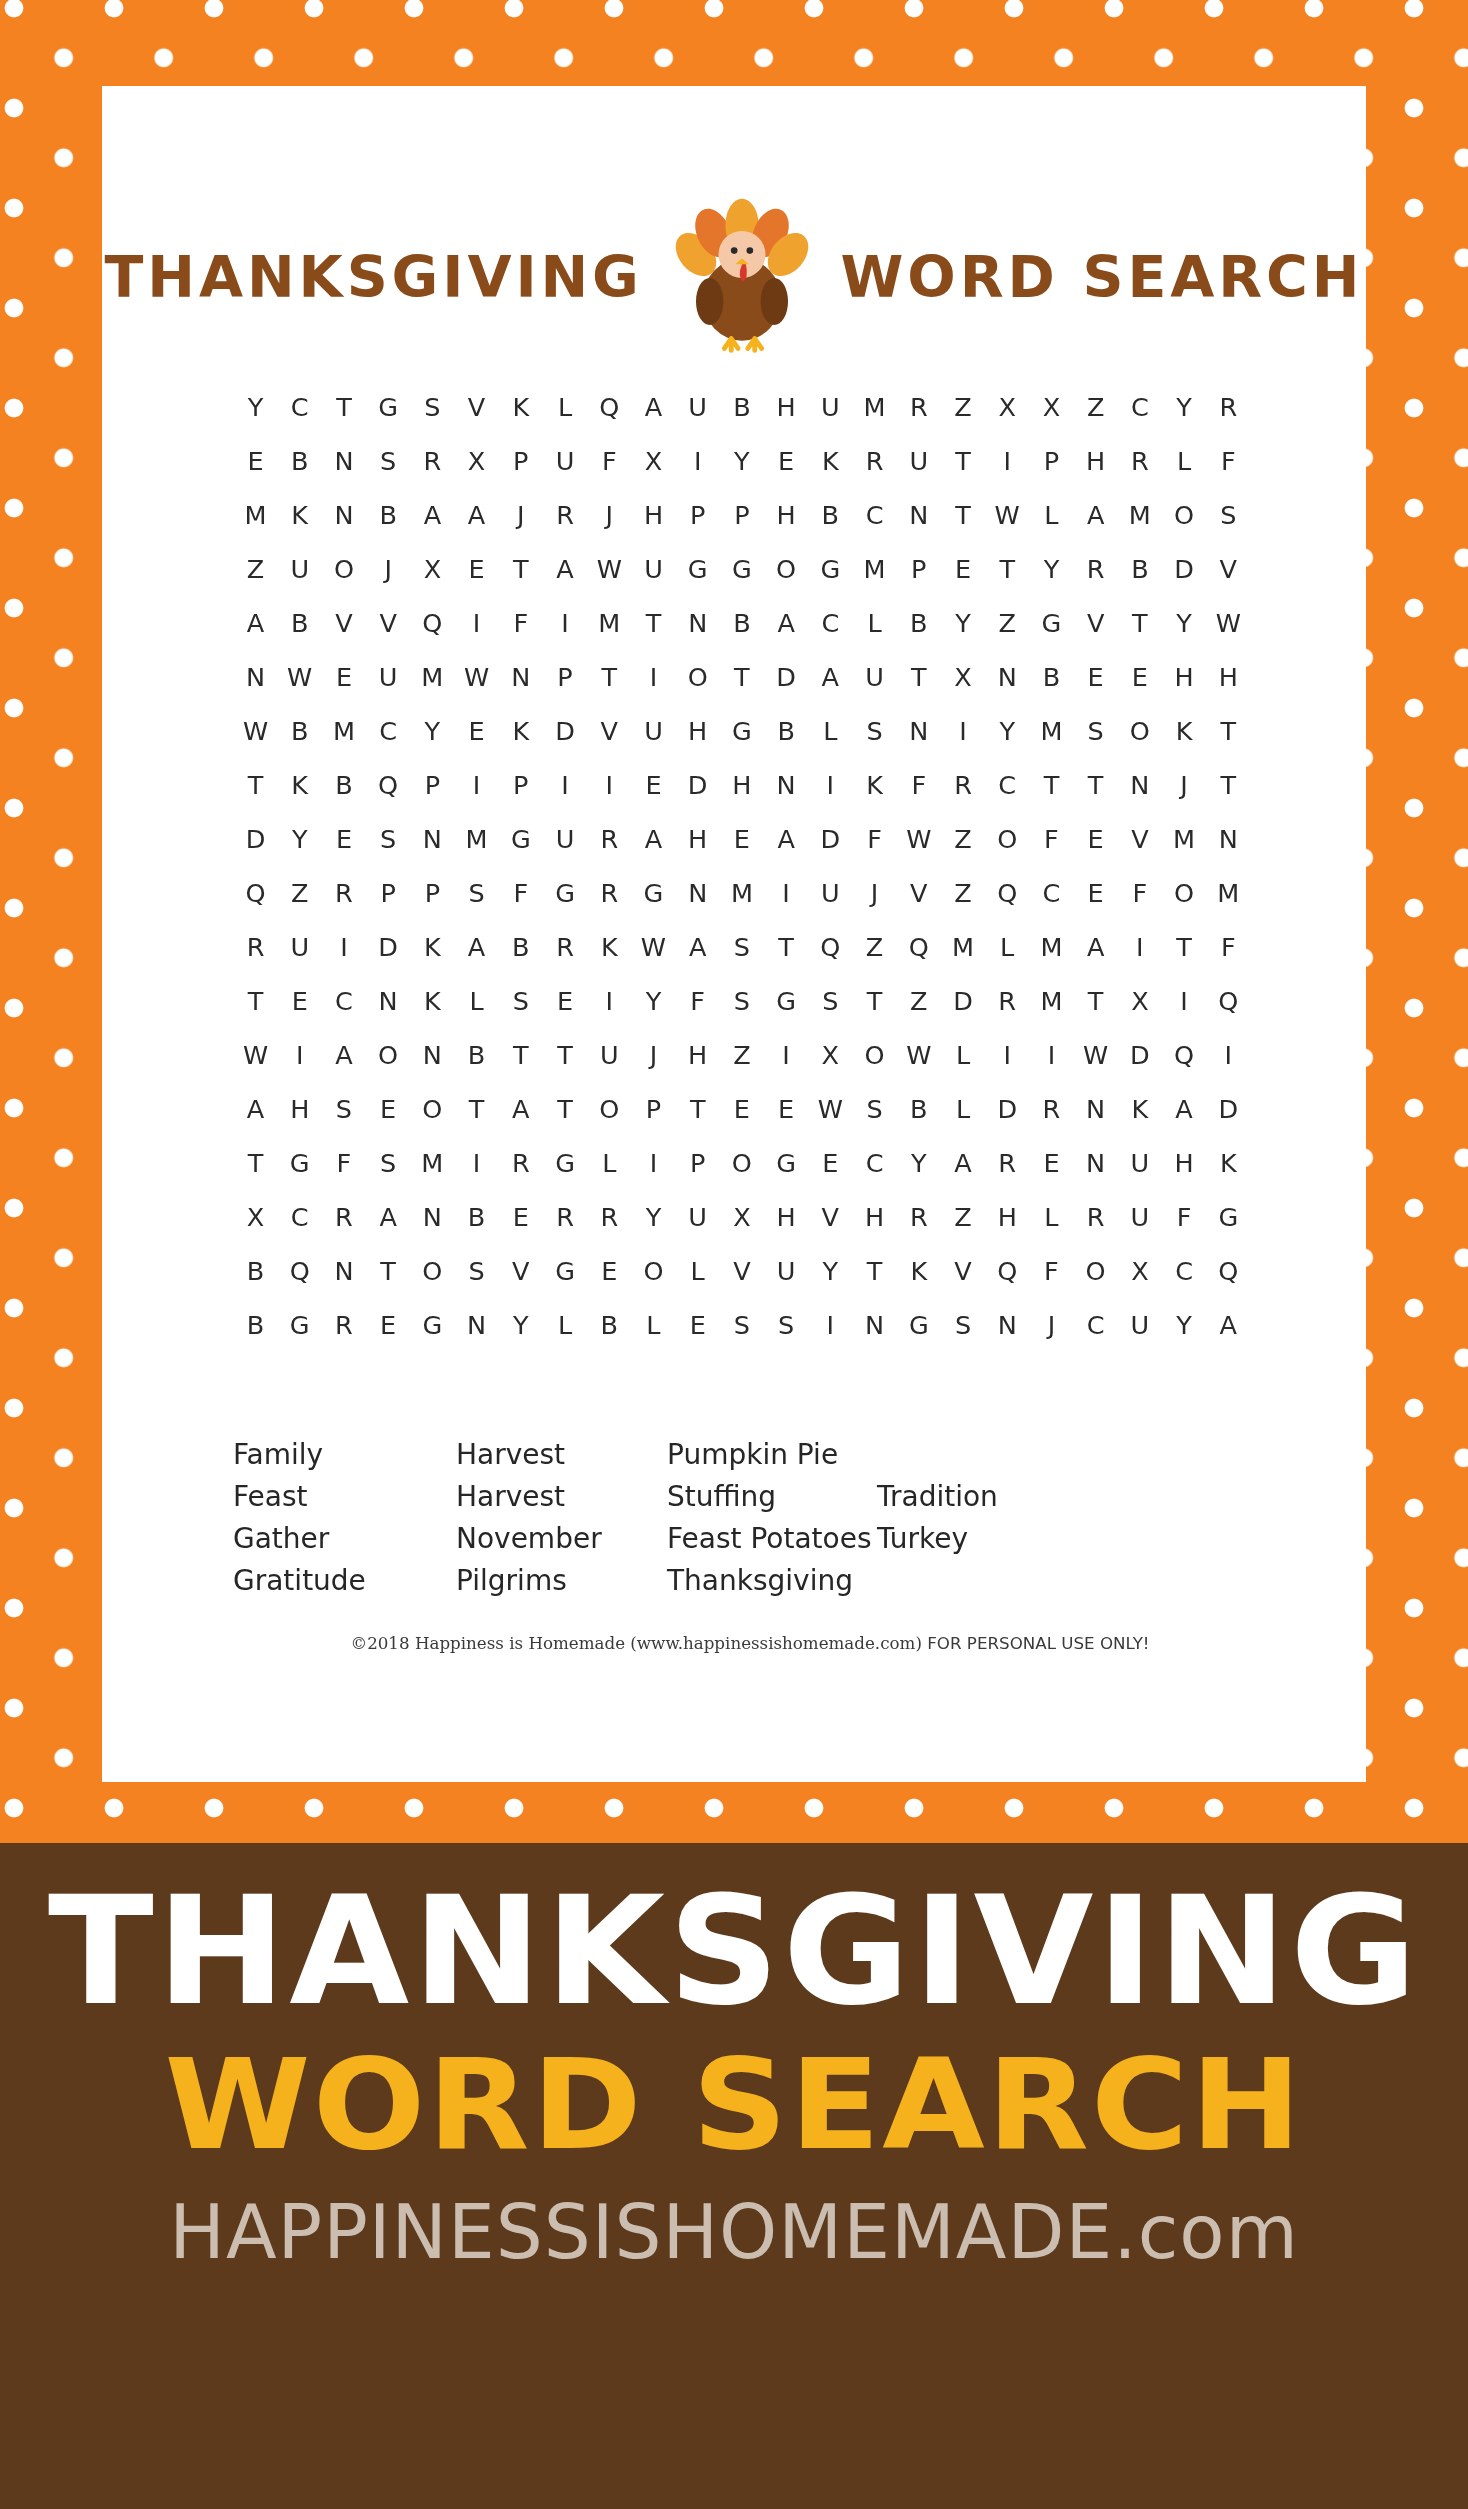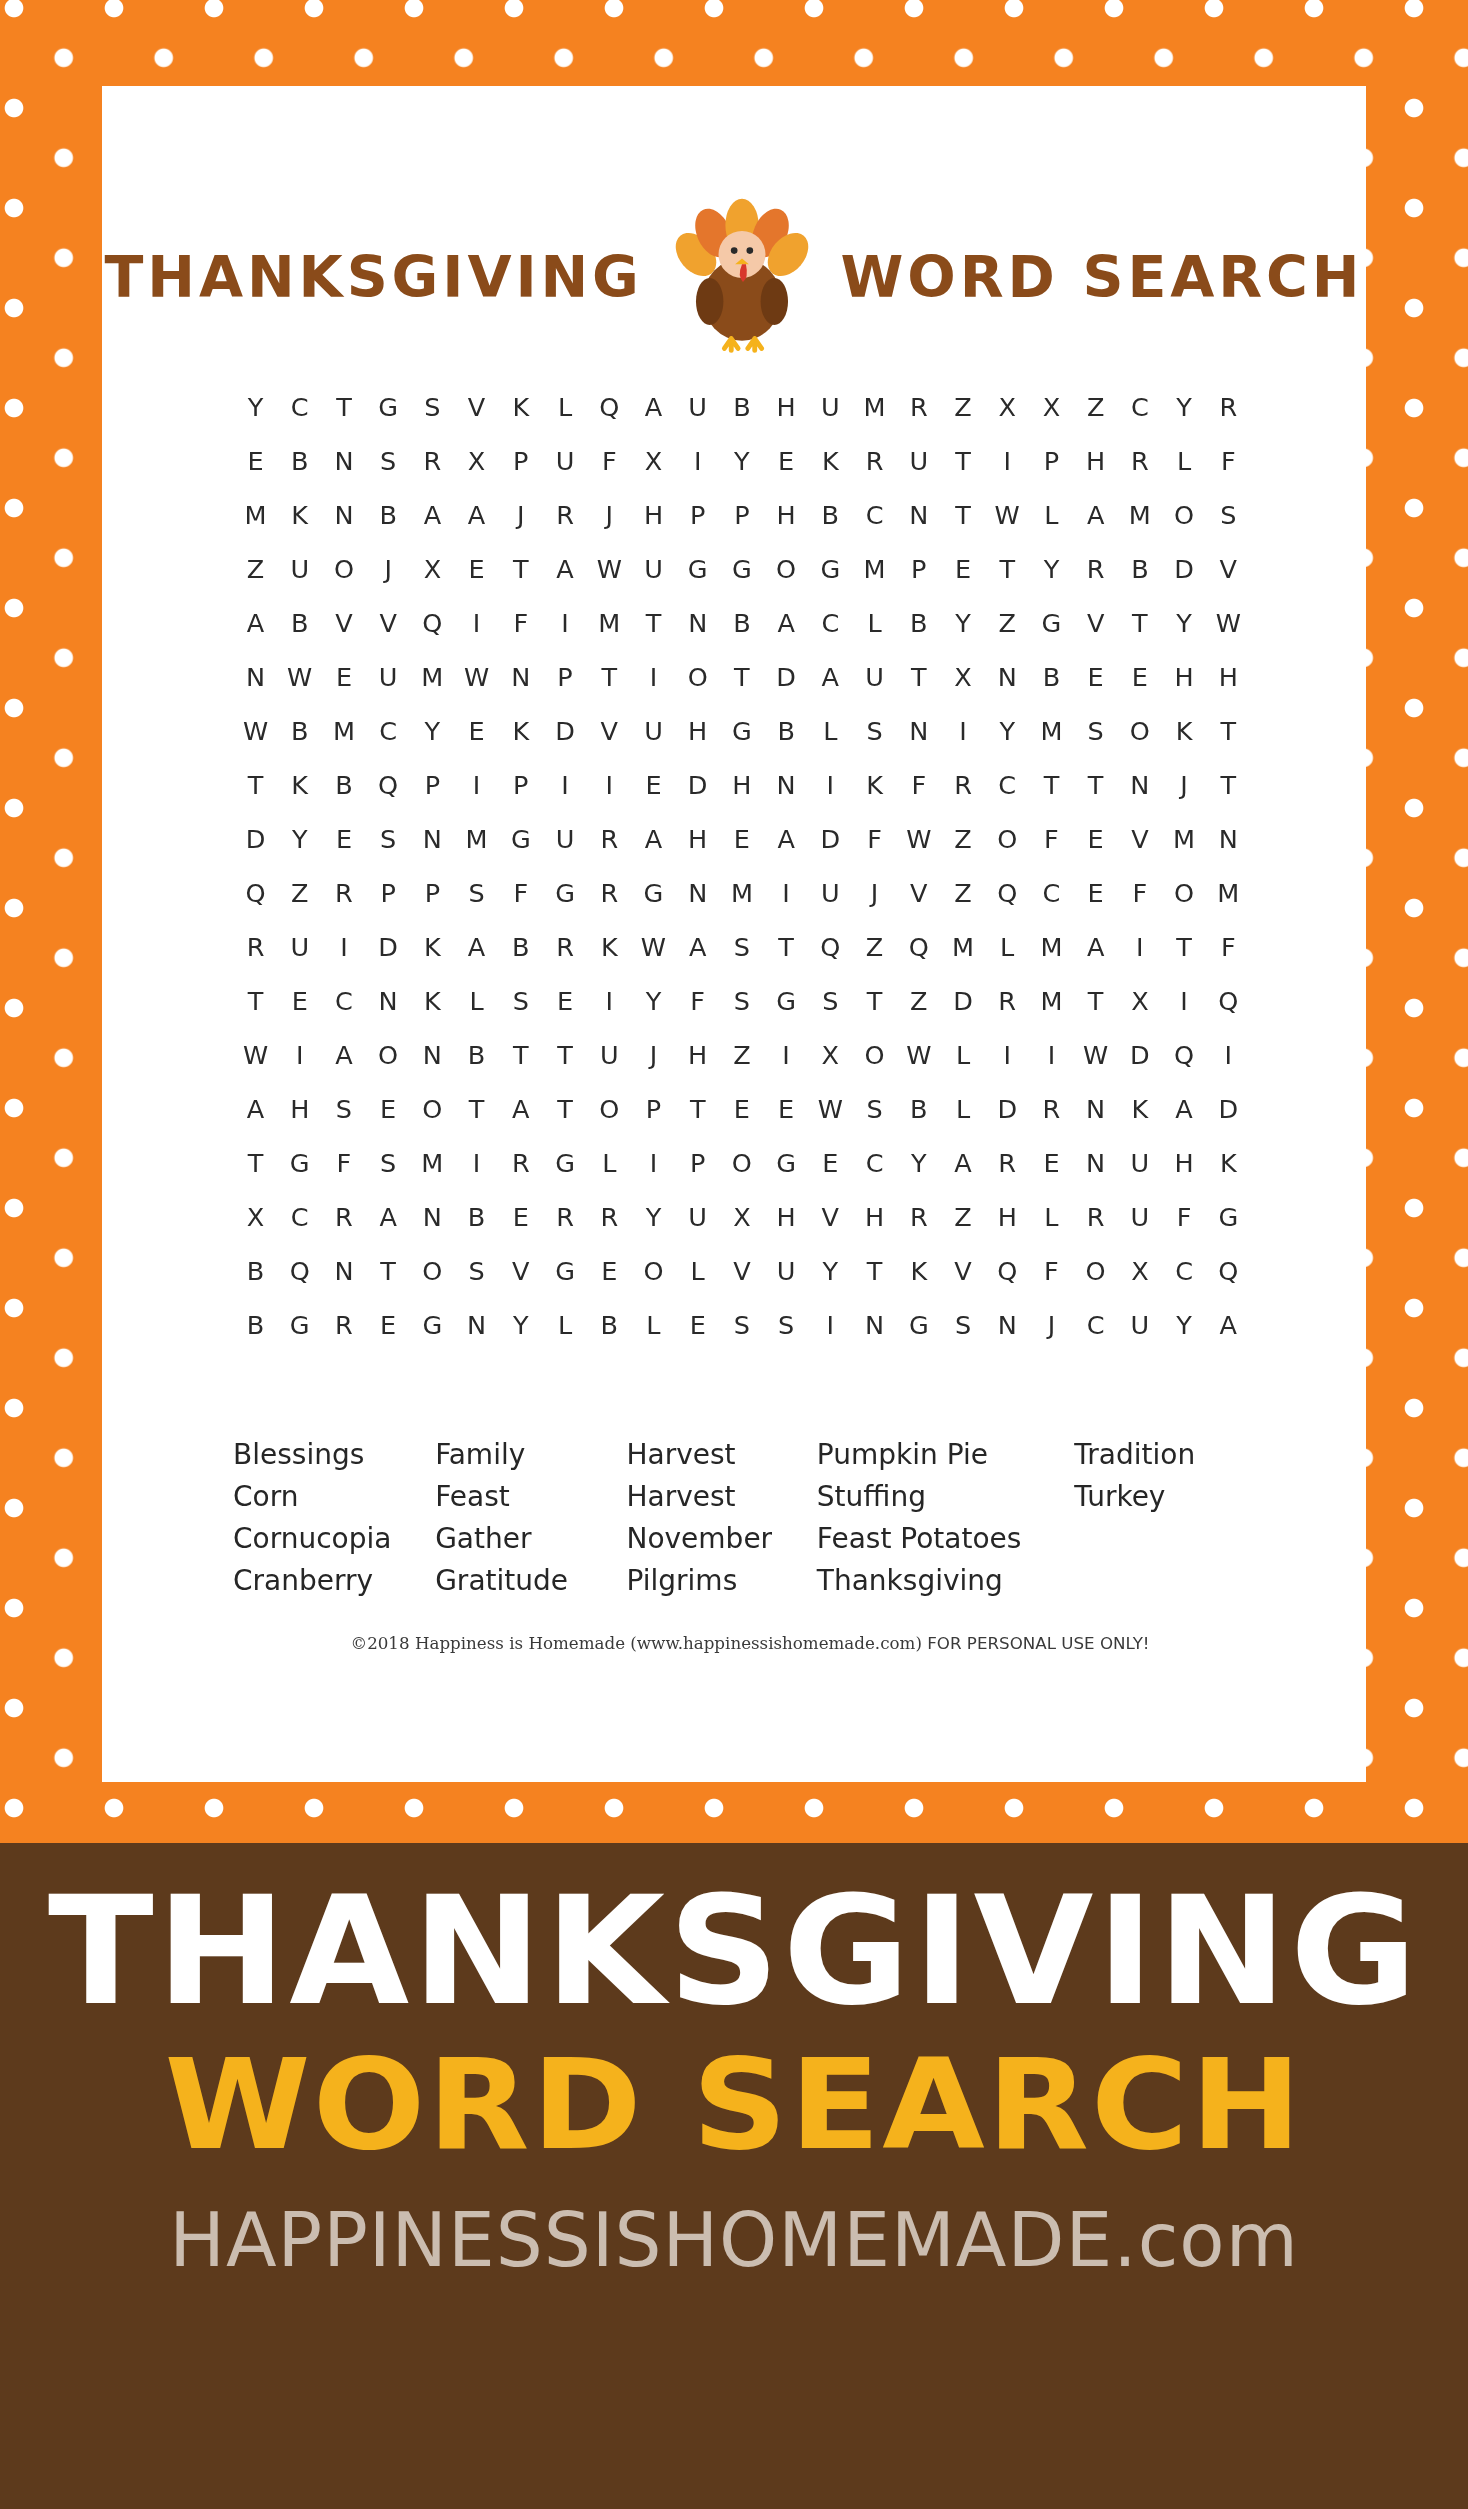--- a/index.html
+++ b/index.html
@@ -154,21 +154,21 @@
     margin-top: 2px;
     font-family: "DejaVu Sans", sans-serif;
     font-weight: bold;
     font-size: 125px;
     line-height: 137px;
     letter-spacing: 2px;
     color: #f5b21c;
     transform: scaleX(1.06);
   }
   #banner-line3 {
-    margin-top: 25px;
+    margin-top: 17px;
     font-family: "DejaVu Sans", sans-serif;
     font-size: 74px;
     line-height: 84px;
     letter-spacing: 1px;
     color: #cbbdb0;
   }
 </style>
 </head>
 <body>
 
@@ -660,26 +660,20 @@
           <div class="grid-cell">J</div>
           <div class="grid-cell">C</div>
           <div class="grid-cell">U</div>
           <div class="grid-cell">Y</div>
           <div class="grid-cell">A</div>
         </div>
       </div>
 
     <div id="word-list">
         <div class="word-col">
-          <div class="word-item">Blessings</div>
-          <div class="word-item">Corn</div>
-          <div class="word-item">Cornucopia</div>
-          <div class="word-item">Cranberry</div>
-        </div>
-        <div class="word-col">
           <div class="word-item">Family</div>
           <div class="word-item">Feast</div>
           <div class="word-item">Gather</div>
           <div class="word-item">Gratitude</div>
         </div>
         <div class="word-col">
           <div class="word-item">Harvest</div>
           <div class="word-item">Harvest</div>
           <div class="word-item">November</div>
           <div class="word-item">Pilgrims</div>

